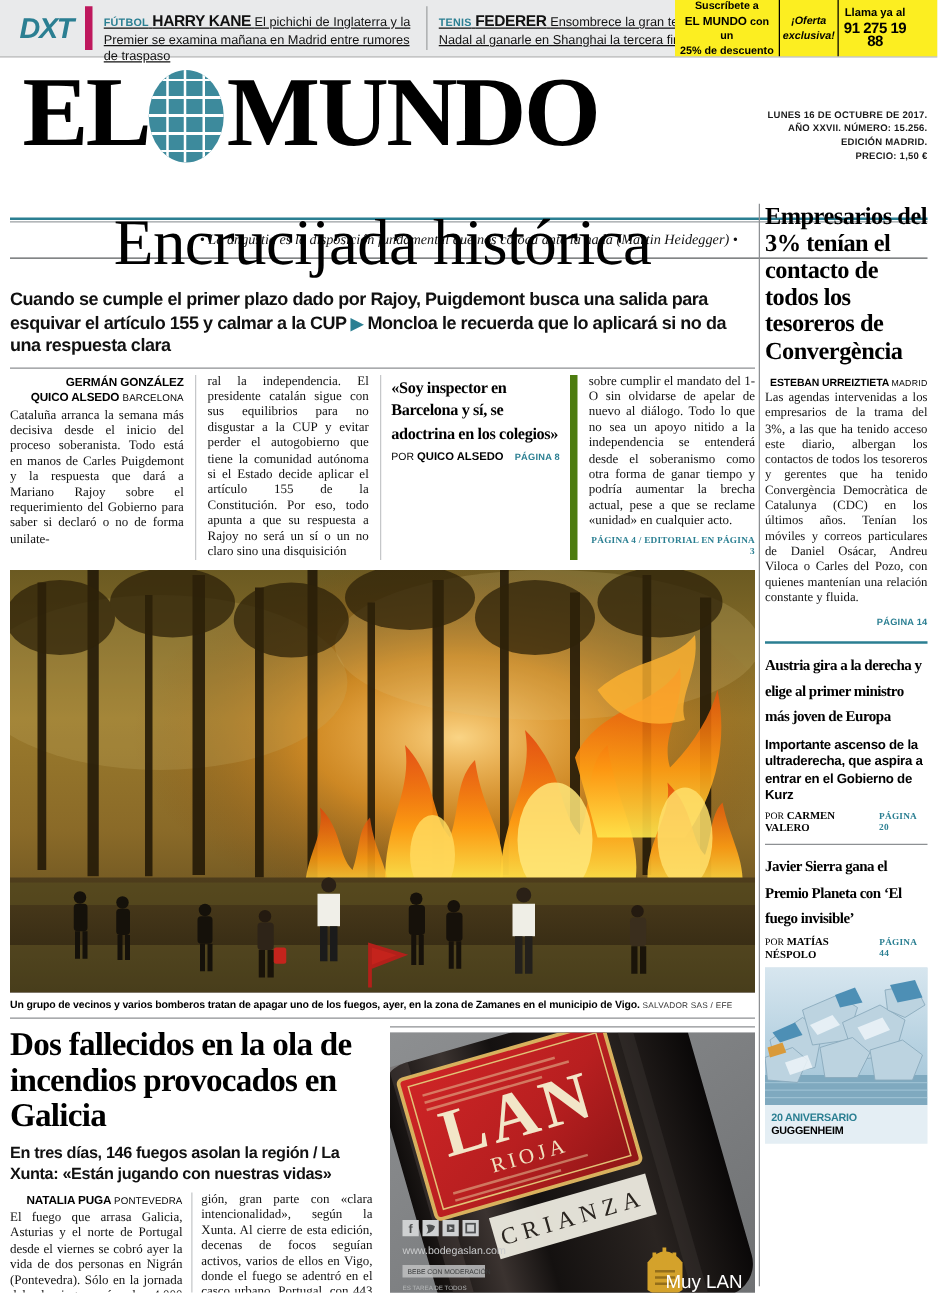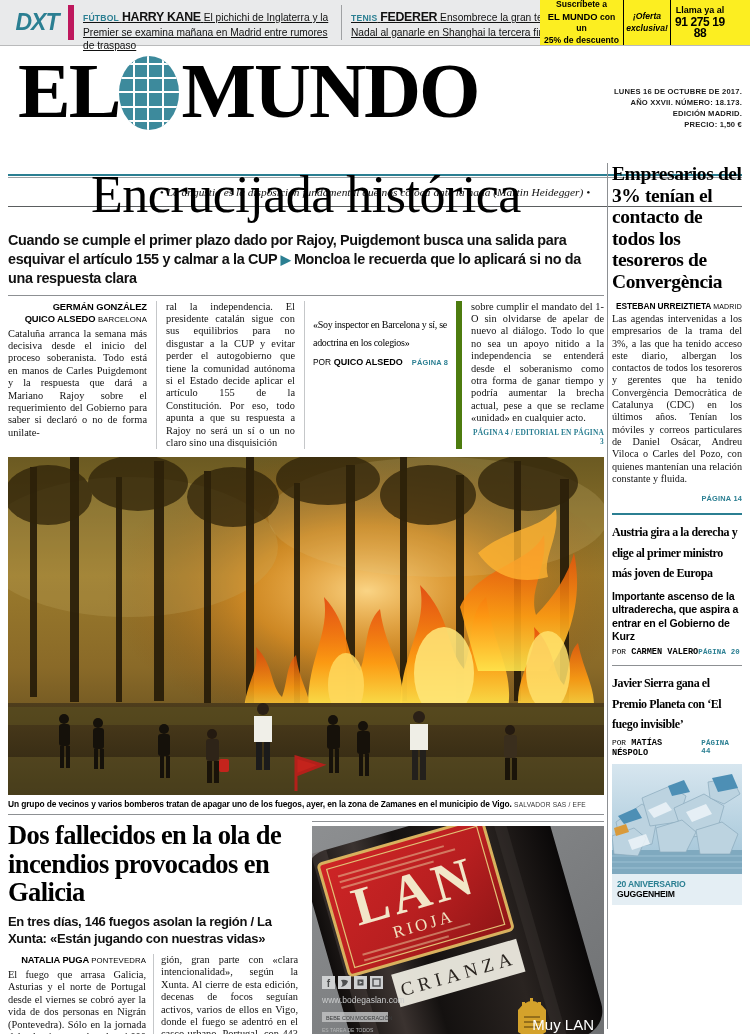--- a/index.html
+++ b/index.html
@@ -117,22 +117,22 @@
   .byline{
     font-family:"Liberation Sans", sans-serif;font-weight:bold;font-size:9.4px;
     text-align:right;line-height:12px;letter-spacing:-.1px;
   }
   .byline .city{font-weight:normal;font-size:7.8px;letter-spacing:.1px;}
   .body-txt{
     font-family:"Liberation Serif", serif;font-size:10.4px;line-height:12.4px;
     text-align:justify;margin-top:2px;color:#111;hyphens:auto;
   }
   .pullq{
-    font-family:"Liberation Serif", serif;font-weight:normal;font-size:10px;
-    line-height:18.5px;letter-spacing:-.3px;margin-top:15px;
+    font-family:"Liberation Serif", serif;font-weight:bold;font-size:13px;
+    line-height:18.5px;letter-spacing:-.3px;margin-top:1px;
   }
   .pullq-by{
     font-family:"Liberation Sans", sans-serif;font-size:9px;font-weight:bold;
     margin-top:4px;display:flex;justify-content:space-between;align-items:baseline;
   }
   .pullq-by .por{font-weight:normal;font-size:8.4px;}
   .pag{color:#2b7f92;font-weight:bold;font-size:7.4px;letter-spacing:.2px;}
   .pag-right{text-align:right;margin-top:3px;}
 
   
@@ -182,22 +182,22 @@
   .r-by .city{font-weight:normal;font-size:7px;letter-spacing:.2px;}
   .r-txt{
     font-family:"Liberation Serif", serif;font-size:10.2px;line-height:12.3px;
     text-align:justify;margin-top:2px;color:#111;
   }
   .r-sub{
     font-family:"Liberation Sans", sans-serif;font-weight:bold;font-size:10.6px;
     line-height:13.6px;margin-top:6px;letter-spacing:-.2px;
   }
   .r-foot{
-    display:flex;justify-content:flex-start;align-items:baseline;margin-top:3px;
-    font-family:Liberation Mono, monospace;font-size:8.6px;font-weight:bold;
+    display:flex;justify-content:flex-end;align-items:baseline;margin-top:3px;
+    font-family:Liberation Serif, serif;font-size:8.6px;font-weight:bold;
   }
   .r-foot .por{font-weight:normal;font-size:7.8px;}
   .r-rule{width:100%;height:1px;background:#8d9093;margin:8px 0 7px 0;}
   .r-rule-t{width:100%;height:2px;background:#2b7f92;margin:8px 0 0 0;}
 
   
   .gug{width:130px;background:#e4eef4;box-sizing:border-box;padding:0 0 6px 0;margin-top:6px;}
   .gug-photo{width:130px;height:110px;overflow:hidden;position:relative;background:#cfe0ea;}
   .gug-photo svg{display:block;width:100%;height:100%;}
   .gug-kick{
@@ -252,21 +252,21 @@
     <div class="logo-wrap">
       <span class="logo-text">EL</span>
       <span class="globe">
         <span class="mer" style="left:14px;"></span>
         <span class="mer" style="left:43px;"></span>
       </span>
       <span class="logo-text">MUNDO</span>
     </div>
     <div class="mast-info">
       <div>LUNES 16 DE OCTUBRE DE 2017.</div>
-      <div>AÑO XXVII. NÚMERO: 18.173.</div>
+      <div>AÑO XXVII. NÚMERO: 15.256.</div>
       <div>EDICIÓN MADRID.</div>
       <div>PRECIO: 1,50 €</div>
     </div>
     <div class="mast-rule"></div>
     <div class="mast-rule2"></div>
     <div class="quote">• La angustia es la disposición fundamental que nos coloca ante la nada (Martin Heidegger) •</div>
     <div class="hdr-bottom"></div>
   </div>
 
   <div class="main">

